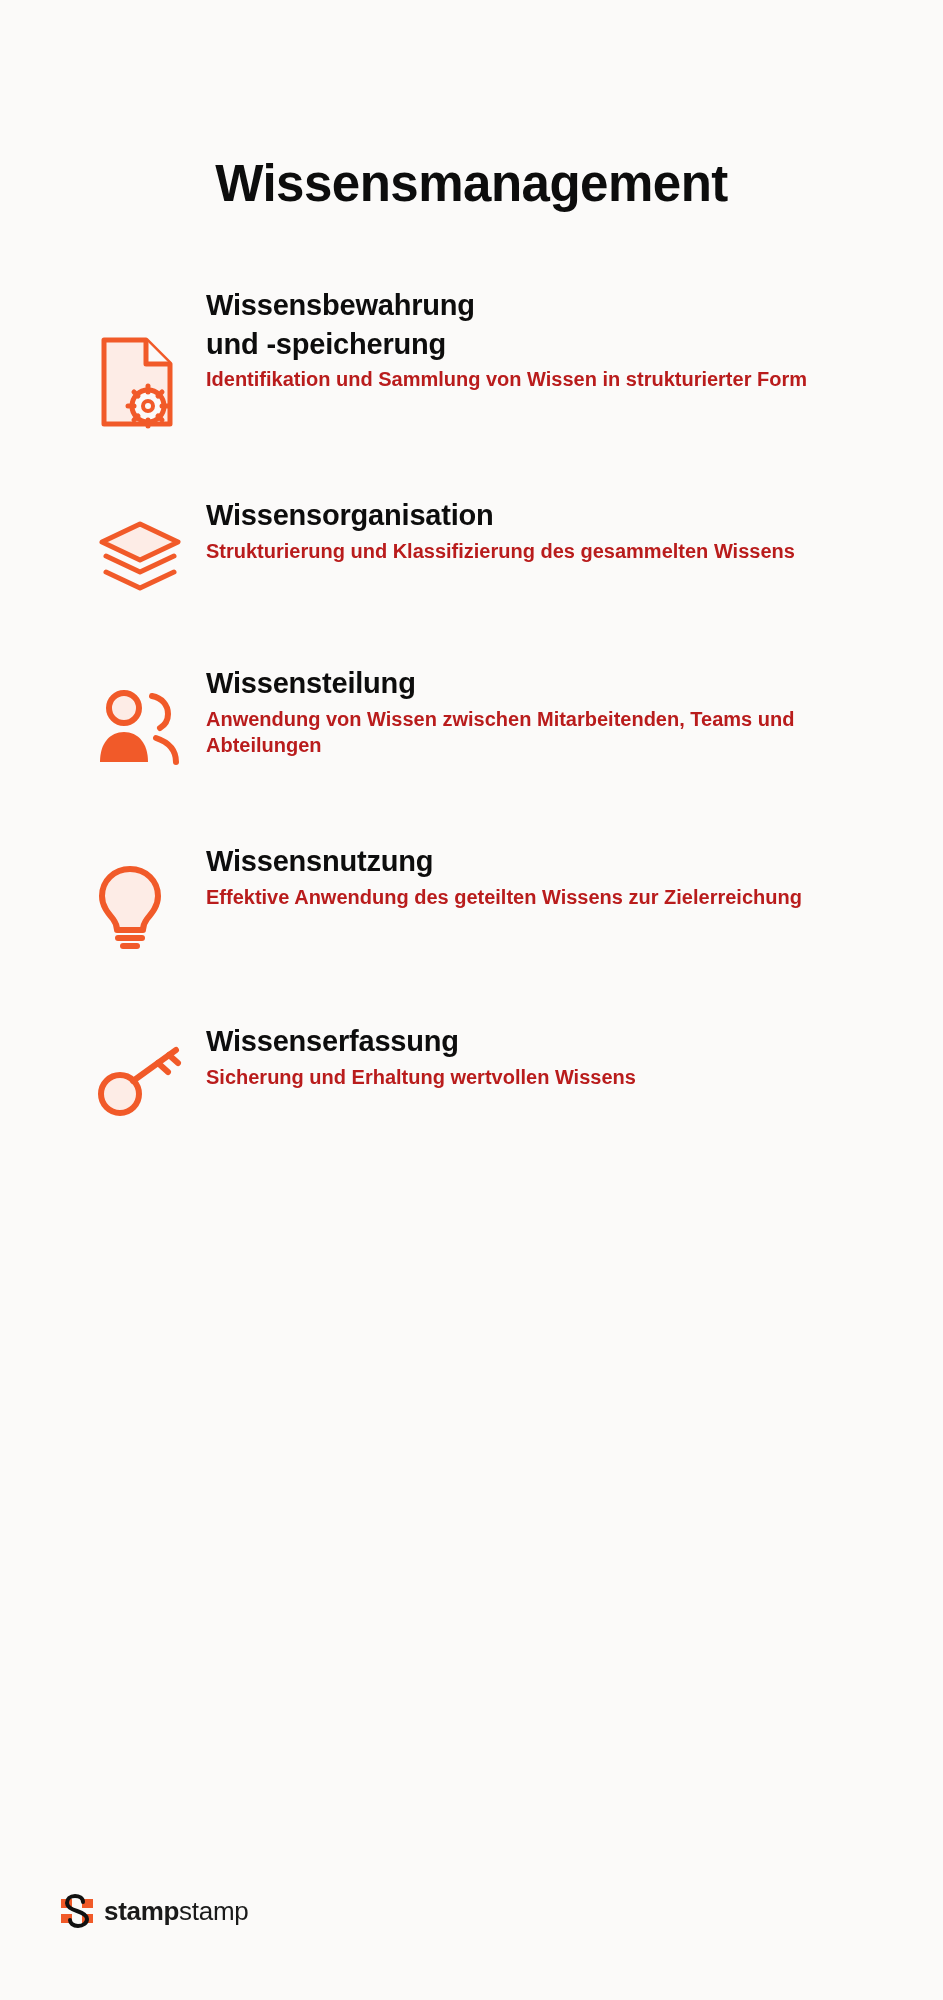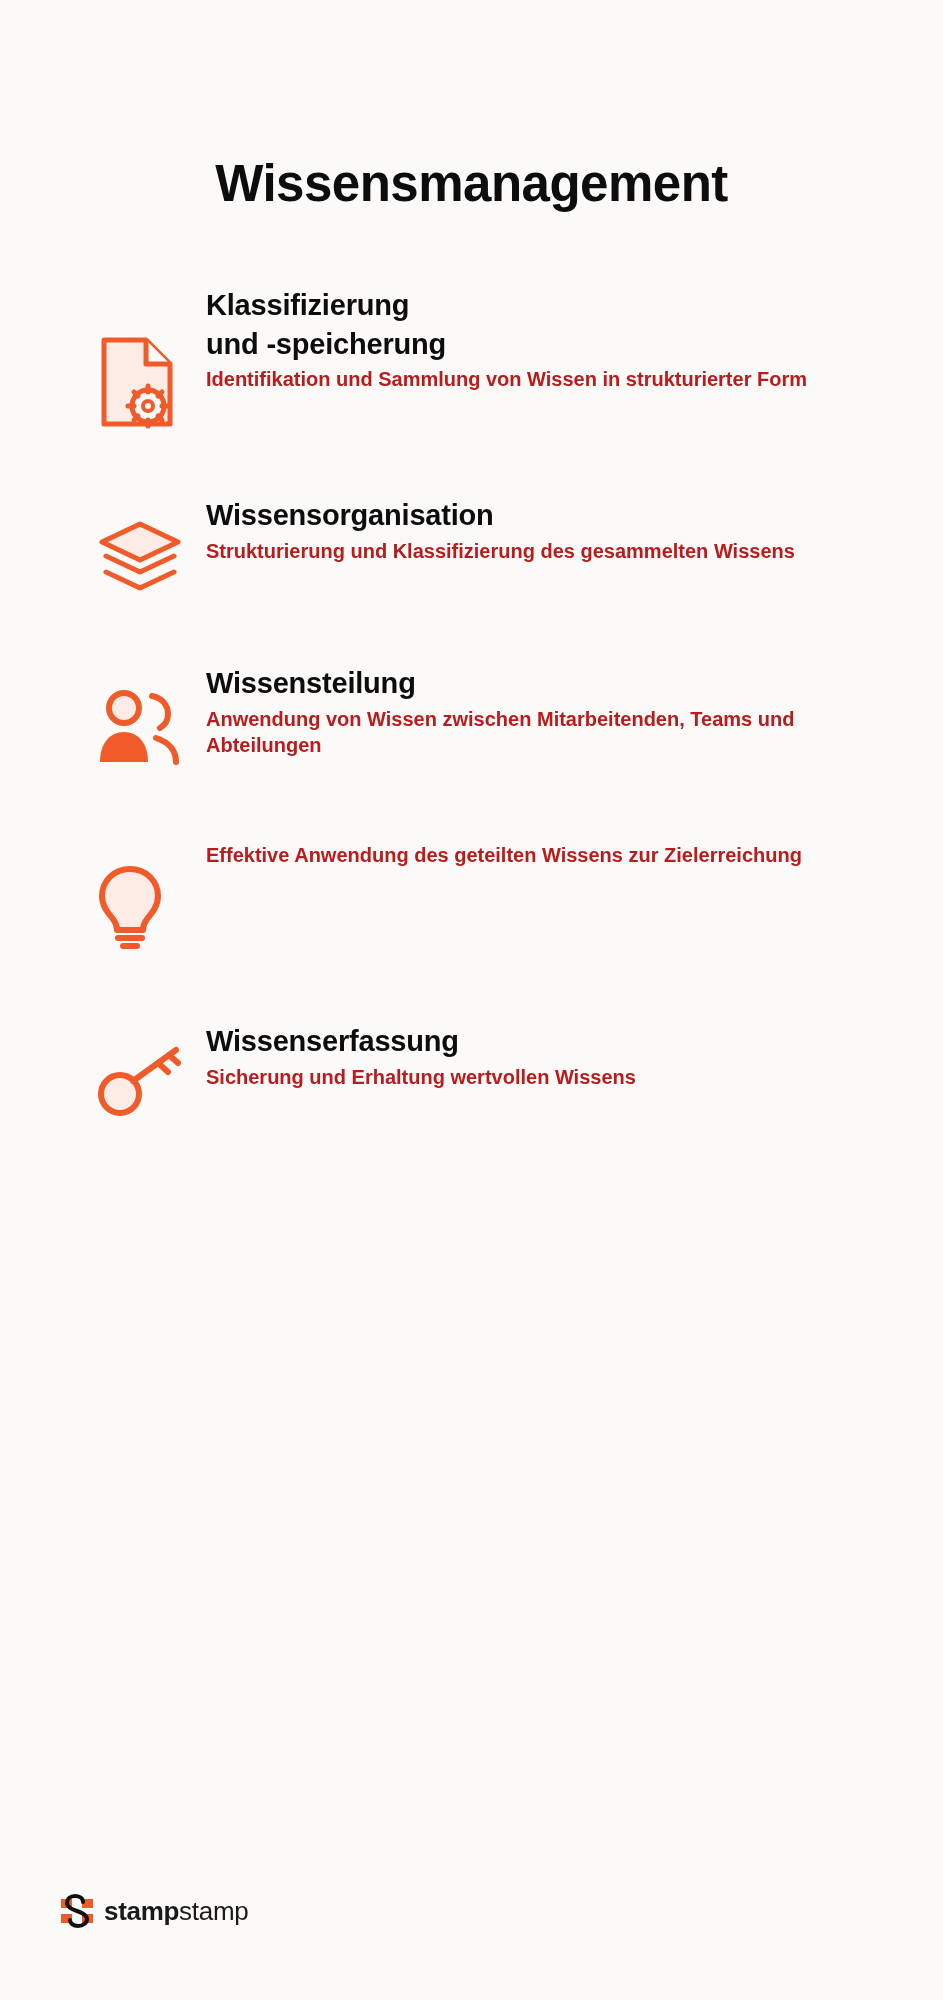--- a/index.html
+++ b/index.html
@@ -134,21 +134,21 @@
             <line x1="66" y1="72" x2="72" y2="72"></line>
             <line x1="38" y1="58" x2="42" y2="62"></line>
             <line x1="62" y1="82" x2="66" y2="86"></line>
             <line x1="66" y1="58" x2="62" y2="62"></line>
             <line x1="42" y1="82" x2="38" y2="86"></line>
           </g>
         </svg>
       </div>
       <div class="item-text">
         <div class="item-title">
-          <div>Klassifizierung</div>
+          <div>Wissensbewahrung</div>
           <div>und -speicherung</div>
         </div>
         <p class="item-desc">Identifikation und Sammlung von Wissen in strukturierter Form</p>
       </div>
     </div>
 
     <div class="item item-2">
       <div class="icon-wrap">
         <svg width="88" height="74" viewBox="0 0 88 74" fill="none" xmlns="http://www.w3.org/2000/svg">
           <path d="M44 6 L82 24 L44 42 L6 24 Z" fill="#fdece6" stroke="#f15a29" stroke-width="5" stroke-linejoin="round"></path>
@@ -179,20 +179,21 @@
 
     <div class="item item-4">
       <div class="icon-wrap">
         <svg width="68" height="86" viewBox="0 0 68 86" fill="none" xmlns="http://www.w3.org/2000/svg">
           <path d="M34 5 C18 5 6 17 6 32 C6 42 12 49 17 55 C20 59 21 62 21 66 H47 C47 62 48 59 51 55 C56 49 62 42 62 32 C62 17 50 5 34 5 Z" fill="#fdece6" stroke="#f15a29" stroke-width="6" stroke-linejoin="round"></path>
           <line x1="22" y1="74" x2="46" y2="74" stroke="#f15a29" stroke-width="6" stroke-linecap="round"></line>
           <line x1="27" y1="82" x2="41" y2="82" stroke="#f15a29" stroke-width="6" stroke-linecap="round"></line>
         </svg>
       </div>
       <div class="item-text">
+        <div class="item-title">Wissensnutzung</div>
         <p class="item-desc">Effektive Anwendung des geteilten Wissens zur Zielerreichung</p>
       </div>
     </div>
 
     <div class="item item-5">
       <div class="icon-wrap">
         <svg width="88" height="76" viewBox="0 0 88 76" fill="none" xmlns="http://www.w3.org/2000/svg">
           <circle cx="24" cy="50" r="19" fill="#fdece6" stroke="#f15a29" stroke-width="6"></circle>
           <line x1="37" y1="37" x2="80" y2="6" stroke="#f15a29" stroke-width="6" stroke-linecap="round"></line>
           <line x1="62" y1="19" x2="72" y2="28" stroke="#f15a29" stroke-width="6" stroke-linecap="round"></line>

